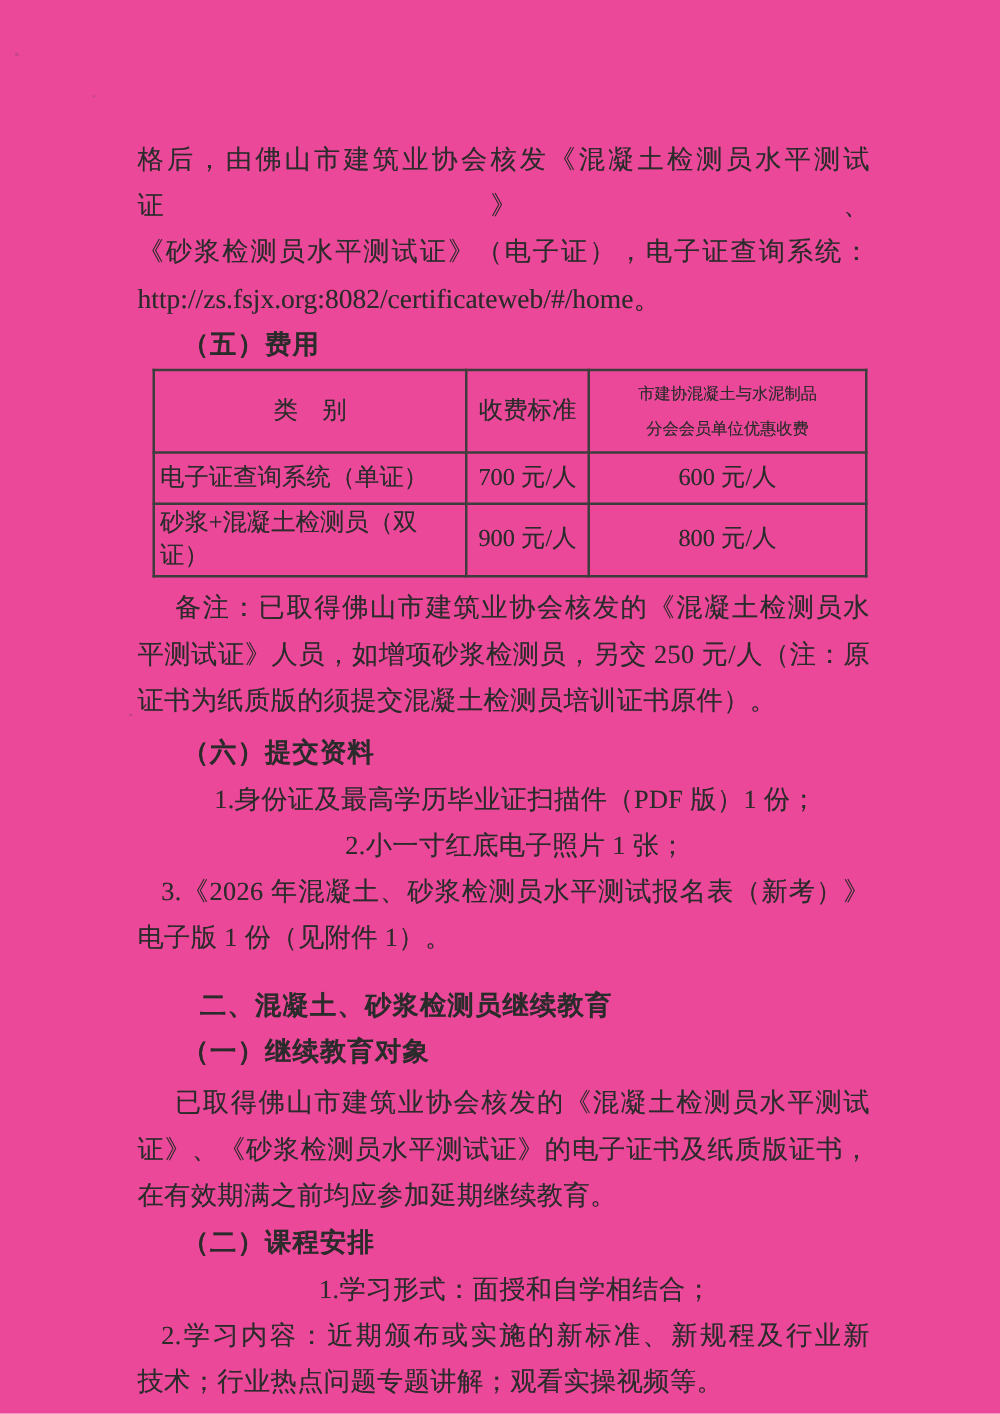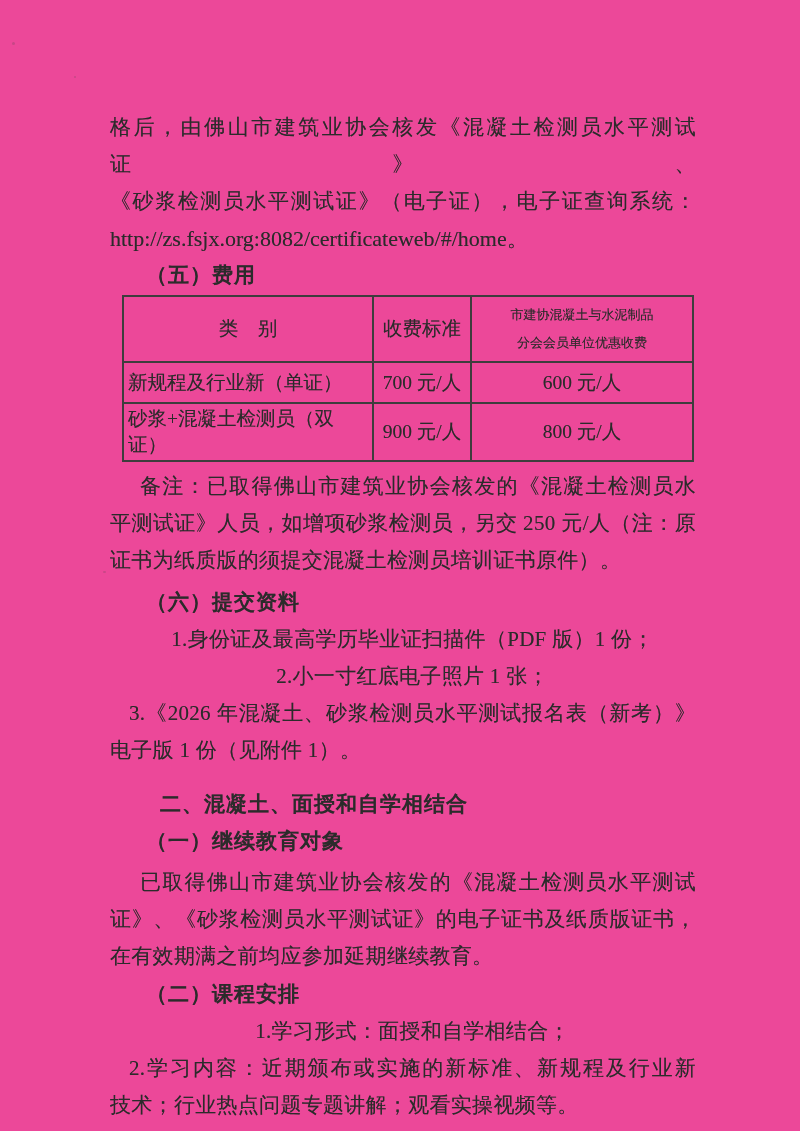--- a/index.html
+++ b/index.html
@@ -97,21 +97,21 @@
       <tbody>
         <tr>
           <td class="cat-header">类　别</td>
           <td>收费标准</td>
           <td>
             <div class="hdr-small">市建协混凝土与水泥制品</div>
             <div class="hdr-small">分会会员单位优惠收费</div>
           </td>
         </tr>
         <tr>
-          <td class="cat-cell">新规程及行业新（单证）</td>
+          <td class="cat-cell">电子证查询系统（单证）</td>
           <td>700 元/人</td>
           <td>600 元/人</td>
         </tr>
         <tr>
           <td class="cat-cell">砂浆+混凝土检测员（双证）</td>
           <td>900 元/人</td>
           <td>800 元/人</td>
         </tr>
       </tbody>
     </table>
@@ -119,21 +119,21 @@
     <div class="line just ip">备注：已取得佛山市建筑业协会核发的《混凝土检测员水</div>
     <div class="line just">平测试证》人员，如增项砂浆检测员，另交 250 元/人（注：原</div>
     <div class="line">证书为纸质版的须提交混凝土检测员培训证书原件）。</div>
 
     <div class="line head mt5">（六）提交资料</div>
     <div class="line in">1.身份证及最高学历毕业证扫描件（PDF 版）1 份；</div>
     <div class="line in">2.小一寸红底电子照片 1 张；</div>
     <div class="line just in">3.《2026 年混凝土、砂浆检测员水平测试报名表（新考）》</div>
     <div class="line">电子版 1 份（见附件 1）。</div>
 
-    <div class="line head2 mt17">二、混凝土、面授和自学相结合</div>
+    <div class="line head2 mt17">二、混凝土、砂浆检测员继续教育</div>
     <div class="line head">（一）继续教育对象</div>
     <div class="line just ip mt4">已取得佛山市建筑业协会核发的《混凝土检测员水平测试</div>
     <div class="line just">证》、《砂浆检测员水平测试证》的电子证书及纸质版证书，</div>
     <div class="line">在有效期满之前均应参加延期继续教育。</div>
 
     <div class="line head mt1">（二）课程安排</div>
     <div class="line in">1.学习形式：面授和自学相结合；</div>
     <div class="line just in">2.学习内容：近期颁布或实施的新标准、新规程及行业新</div>
     <div class="line">技术；行业热点问题专题讲解；观看实操视频等。</div>
 

